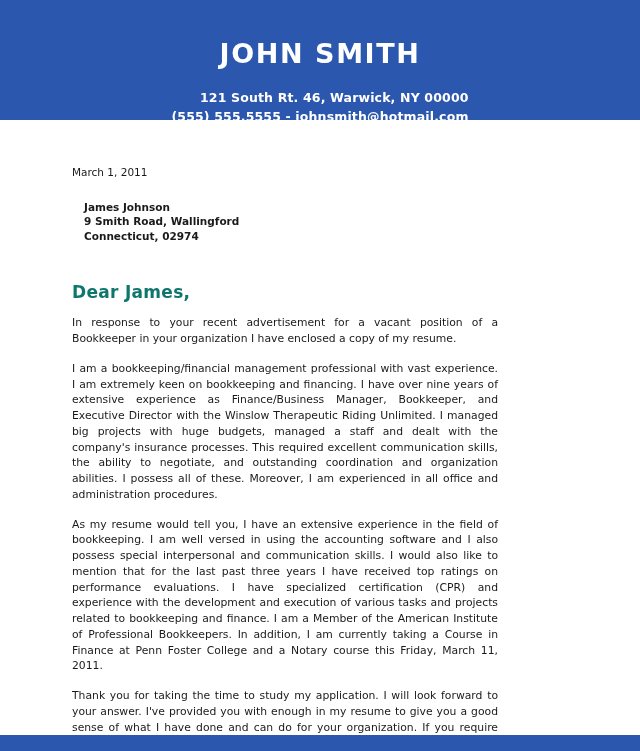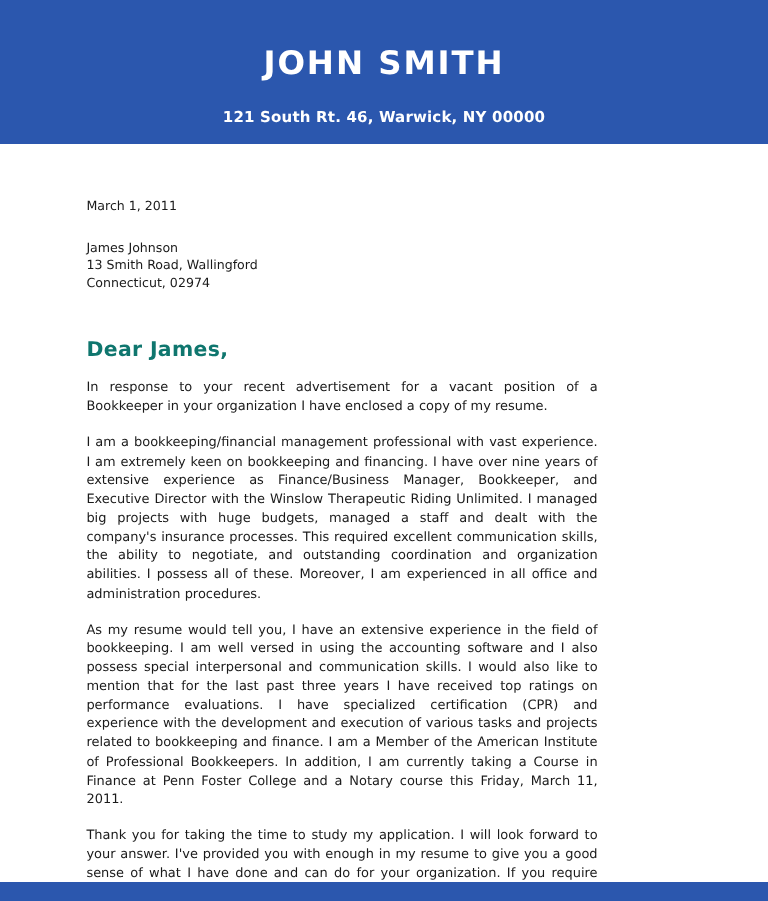--- a/index.html
+++ b/index.html
@@ -90,21 +90,22 @@
     font-size: 10.5px;
     color: #1a1a1a;
     line-height: 1.35;
     margin: 0 0 21px 0;
   }
 
   .recipient-block {
     font-size: 10.5px;
     color: #1a1a1a;
     line-height: 1.35;
-    margin: 0;
+    margin: 12px;
+    font-weight: bold;
   }
   .recipient-line { display: block; }
 
   .salutation {
     margin: 40px 0 14px 0;
     font-family: "DejaVu Sans", sans-serif;
     font-size: 17px;
     font-weight: bold;
     color: #0f766e;
     letter-spacing: 0.3px;
@@ -130,30 +131,31 @@
 </style>
 </head>
 <body>
 
 <div class="page">
 
   <div class="header-band">
     <h1 class="applicant-name">JOHN SMITH</h1>
     <div class="contact-block">
       <span class="contact-line">121 South Rt. 46, Warwick, NY 00000</span>
+      <span class="contact-line">(555) 555.5555 - johnsmith@hotmail.com</span>
     </div>
   </div>
 
   <div class="letter-body">
 
     <p class="date-line">March 1, 2011</p>
 
     <div class="recipient-block">
       <span class="recipient-line">James Johnson</span>
-      <span class="recipient-line">13 Smith Road, Wallingford</span>
+      <span class="recipient-line">9 Smith Road, Wallingford</span>
       <span class="recipient-line">Connecticut, 02974</span>
     </div>
 
     <div class="salutation">Dear James,</div>
 
     <div class="body-paragraphs">
       <p class="body-paragraph">In response to your recent advertisement for a vacant position of a Bookkeeper in your organization I have enclosed a copy of my resume.</p>
       <p class="body-paragraph">I am a bookkeeping/financial management professional with vast experience. I am extremely keen on bookkeeping and financing. I have over nine years of extensive experience as Finance/Business Manager, Bookkeeper, and Executive Director with the Winslow Therapeutic Riding Unlimited. I managed big projects with huge budgets, managed a staff and dealt with the company's insurance processes. This required excellent communication skills, the ability to negotiate, and outstanding coordination and organization abilities. I possess all of these. Moreover, I am experienced in all office and administration procedures.</p>
       <p class="body-paragraph">As my resume would tell you, I have an extensive experience in the field of bookkeeping. I am well versed in using the accounting software and I also possess special interpersonal and communication skills. I would also like to mention that for the last past three years I have received top ratings on performance evaluations. I have specialized certification (CPR) and experience with the development and execution of various tasks and projects related to bookkeeping and finance. I am a Member of the American Institute of Professional Bookkeepers. In addition, I am currently taking a Course in Finance at Penn Foster College and a Notary course this Friday, March 11, 2011.</p>
       <p class="body-paragraph">Thank you for taking the time to study my application. I will look forward to your answer. I've provided you with enough in my resume to give you a good sense of what I have done and can do for your organization. If you require further information or materials from me, please do not hesitate to contact me. Otherwise, I'll contact you soon to arrange a meeting. Should you wish to contact me before then, I can be reached on my phone (555) 555.5555 or on my email at your convenience.</p>

